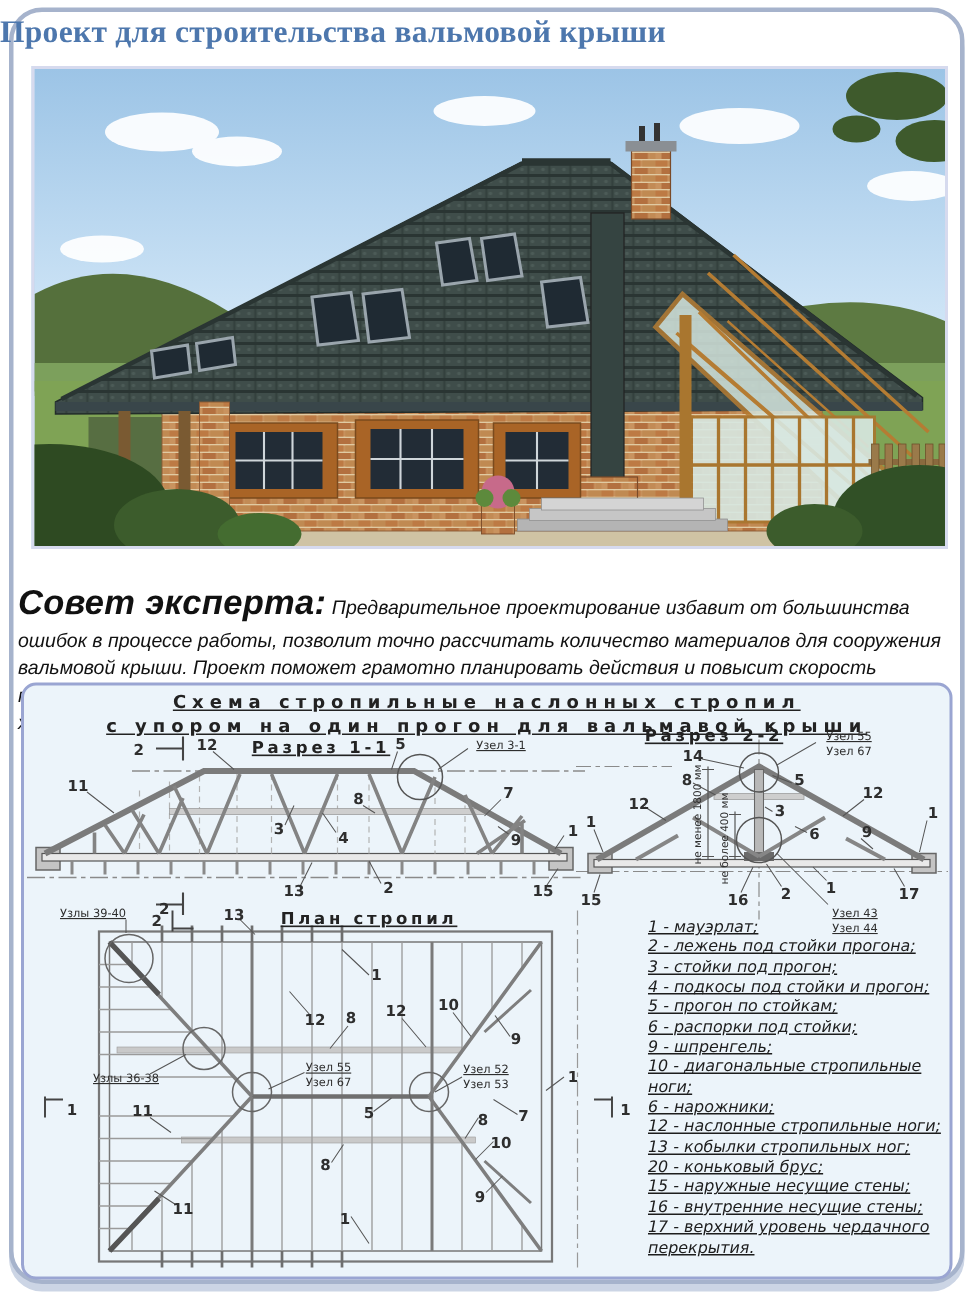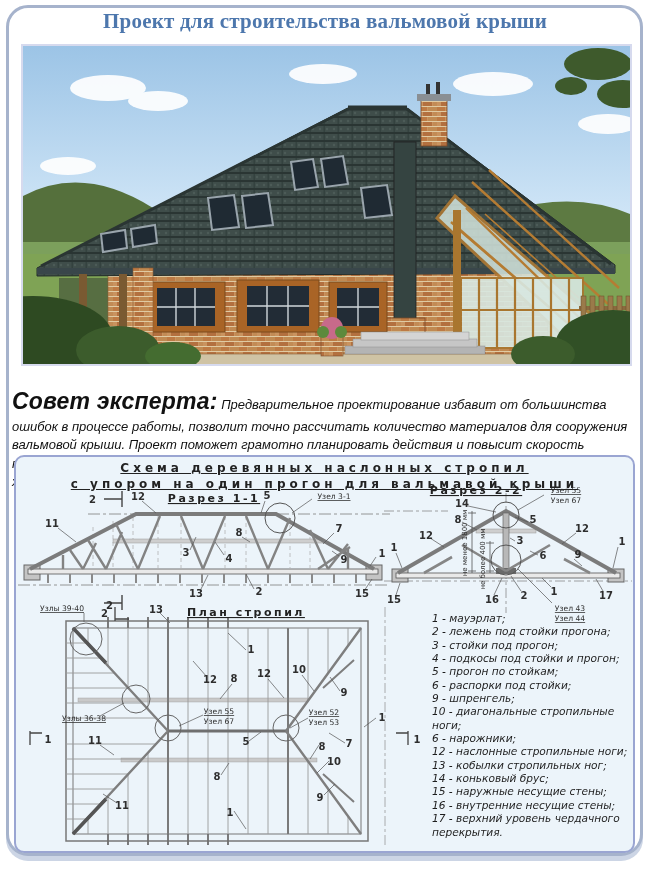--- a/index.html
+++ b/index.html
@@ -6,21 +6,21 @@
   body{
     width:650px;height:870px;position:relative;background:#ffffff;
     font-family:"DejaVu Sans",sans-serif;overflow:hidden;
   }
   .page-frame{
     position:absolute;left:6px;top:5px;width:631px;height:845px;
     border:3px solid #a6b3cc;border-radius:22px;
     box-shadow:0 5px 0 #ccd5e5;background:#ffffff;
   }
   .page-title{
-    position:absolute;left:0;top:9px;width:100%;text-align:center;
+    position:absolute;left:0;top:9px;width:100%;
     font-family:"Liberation Serif",serif;font-weight:bold;font-size:21px;
     color:#4d77ad;letter-spacing:.2px;
   }
   .photo{
     position:absolute;left:21px;top:44px;width:607px;height:318px;
     border:2px solid #d6daee;box-sizing:content-box;background:#bcd6ec;
   }
   .photo svg{display:block;}
   .expert{
     position:absolute;left:12px;top:372px;width:628px;
@@ -38,21 +38,21 @@
     position:absolute;left:0;top:4px;width:100%;text-align:center;
     font-size:12px;font-weight:bold;color:#222;
     letter-spacing:4px;line-height:1.3;
   }
   .d-title div{display:inline-block;text-decoration:underline;}
   .svg-abs{position:absolute;}
   .legend{
     position:absolute;left:416px;top:155px;width:198px;
     font-style:italic;font-size:10.6px;line-height:1.26;color:#1d1d1d;
   }
-  .legend-item{white-space:normal;}
+  .legend-item{white-space:normal;text-decoration:underline;}
   svg text{fill:#333;}
   .num{font-size:10px;font-weight:bold;fill:#2e2e2e;}
   .node{font-size:7.6px;fill:#2e2e2e;text-decoration:underline;}
   .nodep{font-size:7.6px;fill:#2e2e2e;}
   .stitle{font-size:11px;font-weight:bold;letter-spacing:2.5px;text-decoration:underline;fill:#222;}
   .dim{font-size:7px;fill:#2e2e2e;}
 </style>
 </head>
 <body>
 
@@ -192,21 +192,21 @@
     <ellipse cx="590" cy="300" rx="58" ry="36" fill="#315026"></ellipse>
     <ellipse cx="520" cy="308" rx="32" ry="18" fill="#3c5c2c"></ellipse>
   </g>
 </svg>
 </div>
 
 <p class="expert"><span class="exp-label">Совет эксперта:</span> <span>Предварительное проектирование избавит от большинства ошибок в процессе работы, позволит точно рассчитать количество материалов для сооружения вальмовой крыши. Проект поможет грамотно планировать действия и повысит скорость производства работ. Если не располагаете проектом, схему или эскиз в масштабе нужно сделать хотя бы от руки.</span></p>
 
 <div class="diagram-box">
   <div class="d-title">
-    <div>Схема деревянных наслонных стропил</div><br>
+    <div>Схема стропильные наслонных стропил</div><br>
     <div>с упором на один прогон для вальмавой крыши</div>
   </div>
 
   <svg class="svg-abs" style="left:2px;top:30px;" width="372" height="124" viewBox="0 0 372 124">
     <path d="M0,98 H372" stroke="#8a8a8a" stroke-width="0.9" stroke-dasharray="12 3 3 3" fill="none"></path>
     <path d="M70,27 H372" stroke="#8a8a8a" stroke-width="0.9" stroke-dasharray="12 3 3 3" fill="none"></path>
     <rect x="6" y="78" width="16" height="15" fill="#c4c4c4" stroke="#666"></rect>
     <rect x="348" y="78" width="16" height="15" fill="#c4c4c4" stroke="#666"></rect>
     <rect x="10" y="82" width="350" height="5" fill="#e9e9e9" stroke="#555" stroke-width="0.8"></rect>
     <path d="M75,40 V82 M95,34 V82 M115,30 V82 M140,29 V82 M163,29 V82 M207,29 V82 M228,29 V82 M272,31 V82 M292,43 V82" stroke="#b3b3b3" stroke-width="0.8" stroke-dasharray="4 3" fill="none"></path>
@@ -330,18 +330,18 @@
     <div class="legend-item">2 - лежень под стойки прогона;</div>
     <div class="legend-item">3 - стойки под прогон;</div>
     <div class="legend-item">4 - подкосы под стойки и прогон;</div>
     <div class="legend-item">5 - прогон по стойкам;</div>
     <div class="legend-item">6 - распорки под стойки;</div>
     <div class="legend-item">9 - шпренгель;</div>
     <div class="legend-item">10 - диагональные стропильные ноги;</div>
     <div class="legend-item">6 - нарожники;</div>
     <div class="legend-item">12 - наслонные стропильные ноги;</div>
     <div class="legend-item">13 - кобылки стропильных ног;</div>
-    <div class="legend-item">14 - коньковый брус;</div>
+    <div class="legend-item">20 - коньковый брус;</div>
     <div class="legend-item">15 - наружные несущие стены;</div>
     <div class="legend-item">16 - внутренние несущие стены;</div>
     <div class="legend-item">17 - верхний уровень чердачного перекрытия.</div>
   </div>
 </div>
 
 </body></html>

